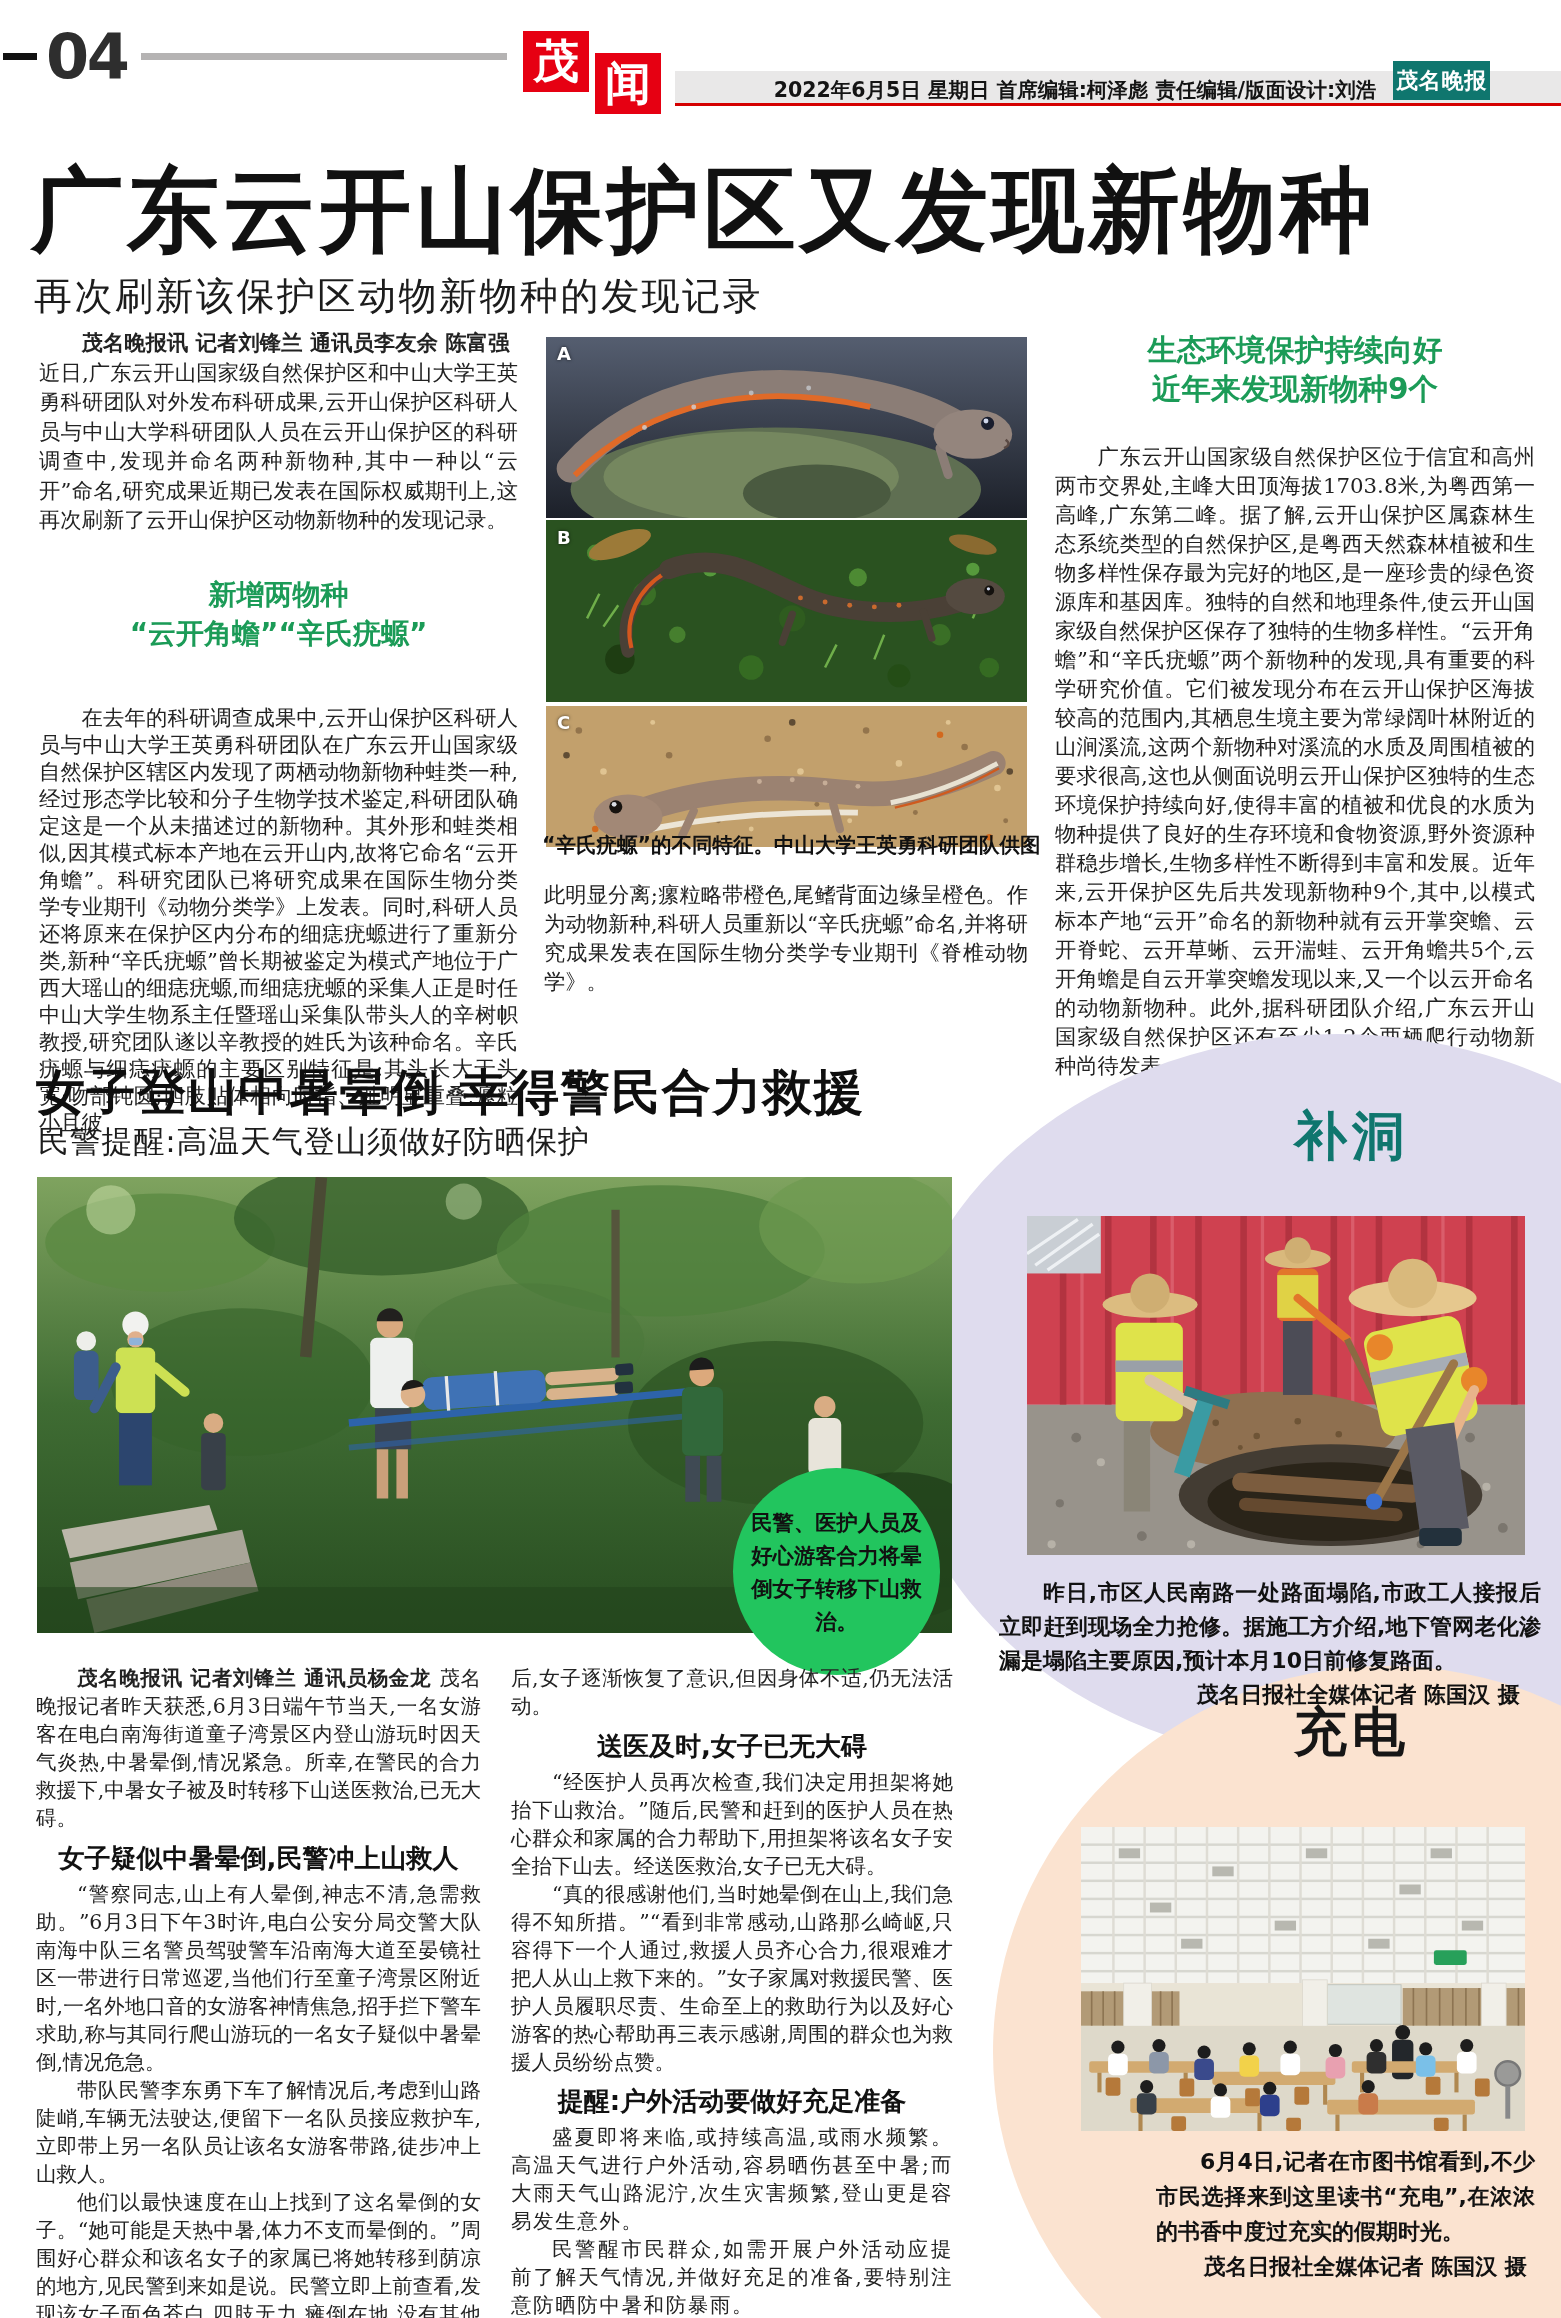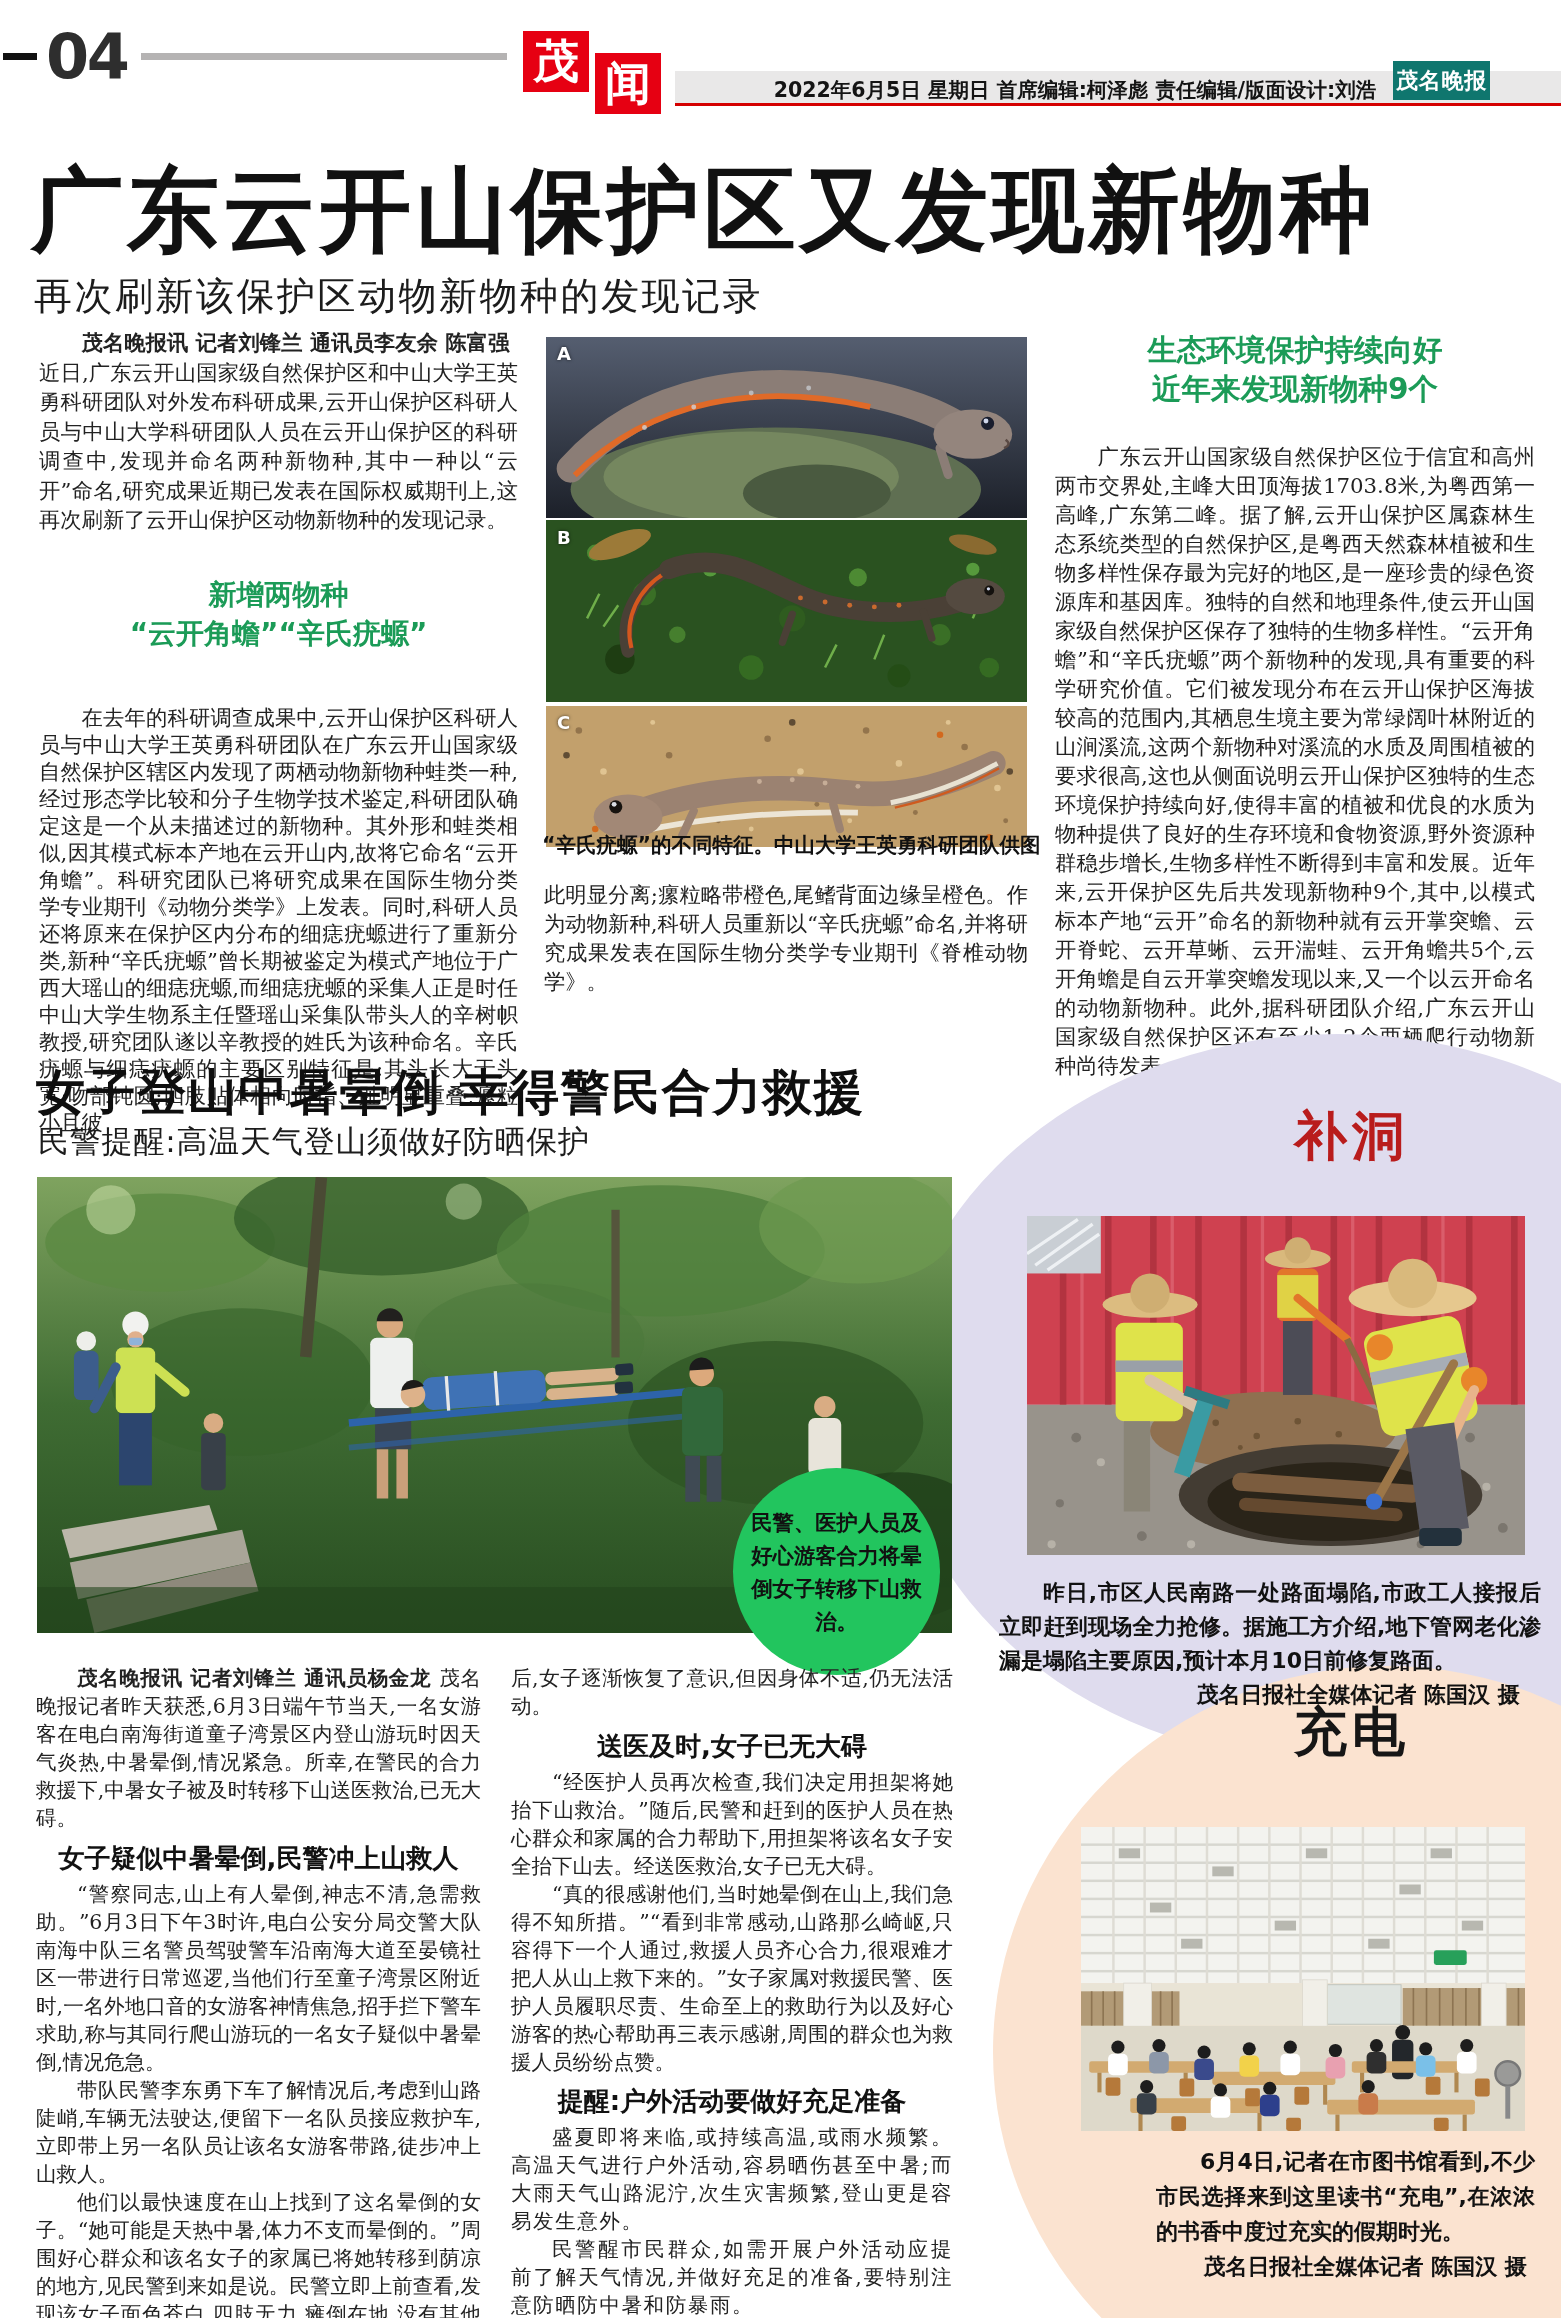--- a/index.html
+++ b/index.html
@@ -260,21 +260,21 @@
   <div class="abs body-text" style="left:511px;top:1664px;width:442px;font-size:20.5px;line-height:28px;">
     <p>后,女子逐渐恢复了意识,但因身体不适,仍无法活动。</p>
     <div class="bsub">送医及时,女子已无大碍</div>
     <p class="ind">“经医护人员再次检查,我们决定用担架将她抬下山救治。”随后,民警和赶到的医护人员在热心群众和家属的合力帮助下,用担架将该名女子安全抬下山去。经送医救治,女子已无大碍。</p>
     <p class="ind">“真的很感谢他们,当时她晕倒在山上,我们急得不知所措。”“看到非常感动,山路那么崎岖,只容得下一个人通过,救援人员齐心合力,很艰难才把人从山上救下来的。”女子家属对救援民警、医护人员履职尽责、生命至上的救助行为以及好心游客的热心帮助再三表示感谢,周围的群众也为救援人员纷纷点赞。</p>
     <div class="bsub">提醒:户外活动要做好充足准备</div>
     <p class="ind kai">盛夏即将来临,或持续高温,或雨水频繁。高温天气进行户外活动,容易晒伤甚至中暑;而大雨天气山路泥泞,次生灾害频繁,登山更是容易发生意外。</p>
     <p class="ind kai">民警醒市民群众,如需开展户外活动应提前了解天气情况,并做好充足的准备,要特别注意防晒防中暑和防暴雨。</p>
   </div>
 
-  <div class="abs sans" style="left:1294px;top:1101px;width:148px;font-weight:900;font-size:53px;letter-spacing:4.9px;color:#b91c1c;">补洞</div>
+  <div class="abs sans" style="left:1294px;top:1101px;width:148px;font-weight:900;font-size:53px;letter-spacing:4.9px;color:#0f766e;">补洞</div>
 
   <svg class="abs" style="left:1027px;top:1216px;" width="498" height="339" viewBox="0 0 607 413" preserveAspectRatio="none">
     <rect width="607" height="230" fill="#cf4150"></rect>
     <g fill="#b23340">
         <rect x="40" y="0" width="8" height="230"></rect>
         <rect x="95" y="0" width="8" height="230"></rect>
         <rect x="150" y="0" width="8" height="230"></rect>
         <rect x="205" y="0" width="8" height="230"></rect>
         <rect x="260" y="0" width="8" height="230"></rect>
         <rect x="315" y="0" width="8" height="230"></rect>

